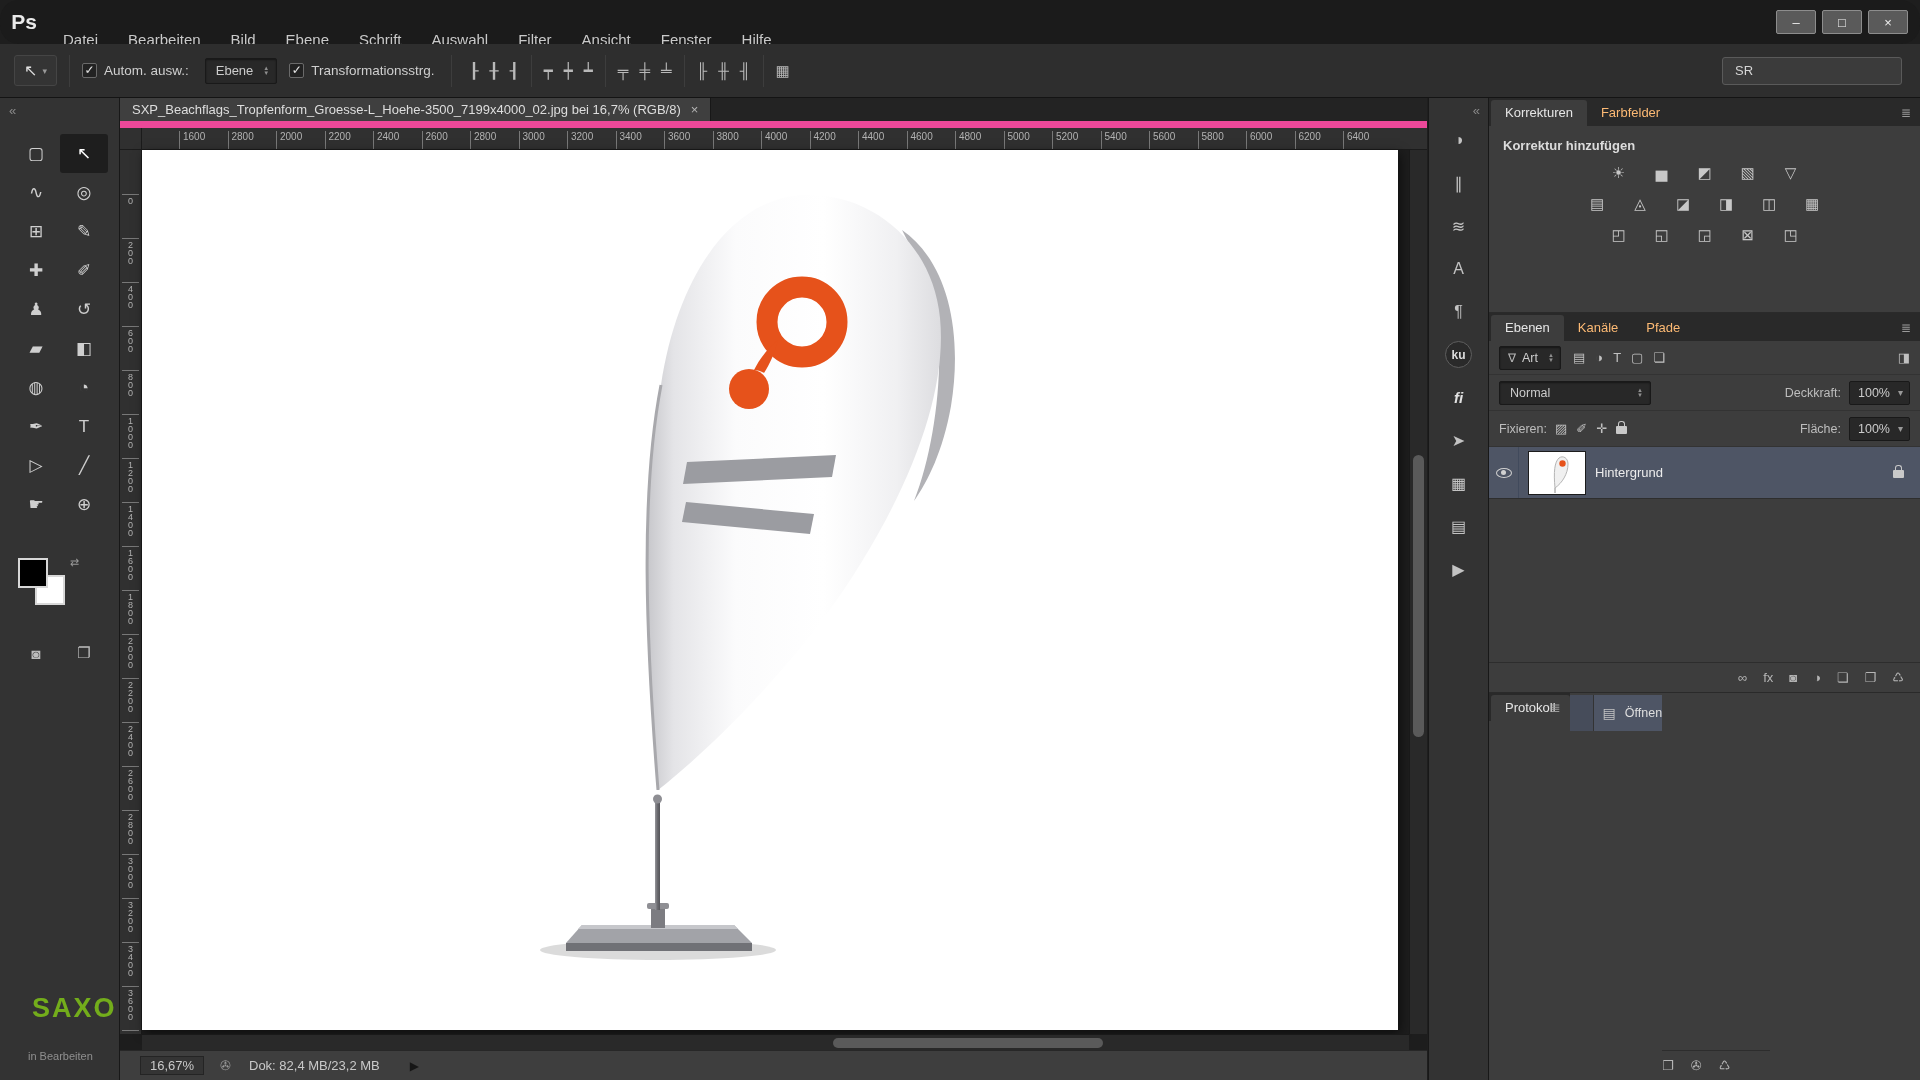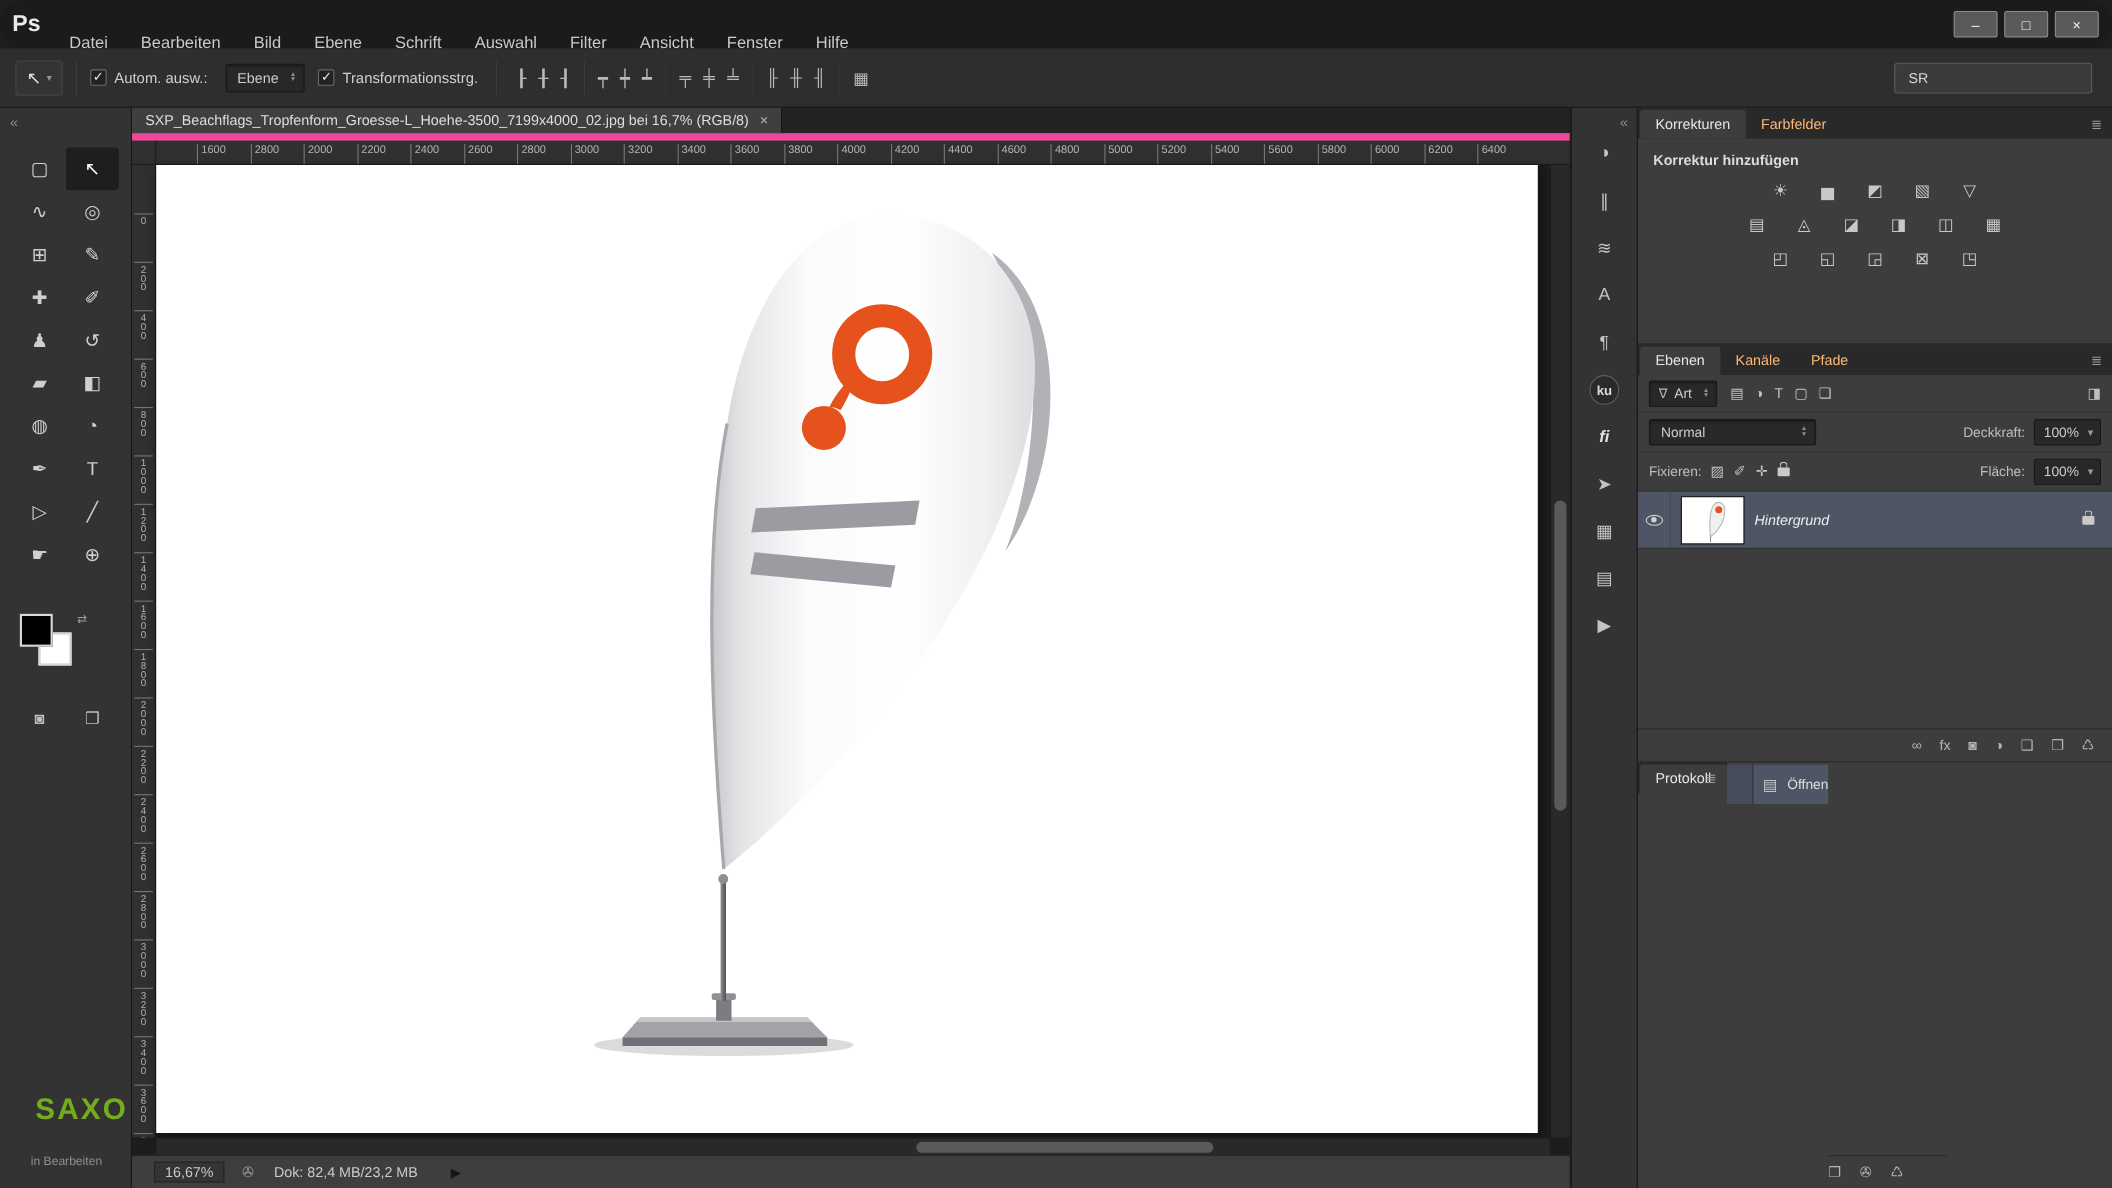--- a/index.html
+++ b/index.html
@@ -115,21 +115,21 @@
                 border-radius:2px; padding:0 6px 0 8px; margin-left:8px; font-size:12.5px; color:#ccc; }
   .layers-lock-row { height:36px; flex:none; display:flex; align-items:center; padding:0 10px; border-bottom:1px solid #333; }
   .lock-icons { display:flex; align-items:center; gap:9px; margin-left:8px; }
   .push-right { margin-left:auto; }
   .layer-list { flex:1; background:#3d3d3d; }
   .layer-row { height:52px; display:flex; align-items:center; background:#4e5565; border-bottom:1px solid #2e2e2e; }
   .eye-cell { width:30px; align-self:stretch; display:flex; align-items:center; justify-content:center; border-right:1px solid #414a5c; }
   .eye { width:16px; height:10px; border:1.5px solid #d0d0d0; border-radius:50%; position:relative; }
   .eye::after { content:""; position:absolute; width:5px; height:5px; background:#d0d0d0; border-radius:50%; top:1.2px; left:4px; }
   .layer-thumb { width:56px; height:42px; background:#fff; margin:0 10px; outline:1px solid #1c1c1c; flex:none; }
-  .layer-name { font-style:italic; font-size:13px; color:#ececec; }
+  .layer-name { font-size:13px; color:#ececec; }
   .layer-lock { margin-left:auto; margin-right:16px; }
   .lockicon { position:relative; width:11px; height:8px; background:#c9c9c9; border-radius:1px; display:inline-block; }
   .lockicon::before { content:""; position:absolute; top:-5px; left:2px; width:5px; height:5px;
                       border:1.5px solid #c9c9c9; border-bottom:none; border-radius:3px 3px 0 0; }
   .layers-bottom { height:30px; flex:none; border-top:1px solid #2d2d2d; display:flex; align-items:center;
                    justify-content:flex-end; gap:16px; padding-right:16px; }
   .lb-icon { color:#b5b5b5; font-size:13px; }
   .section-history { flex:1; display:flex; flex-direction:row; border-top:1px solid #2a2a2a; }
   .history-items { margin-top:2px; }
   .hist-row { height:36px; display:flex; align-items:center; font-size:12.5px; color:#dedede; }

